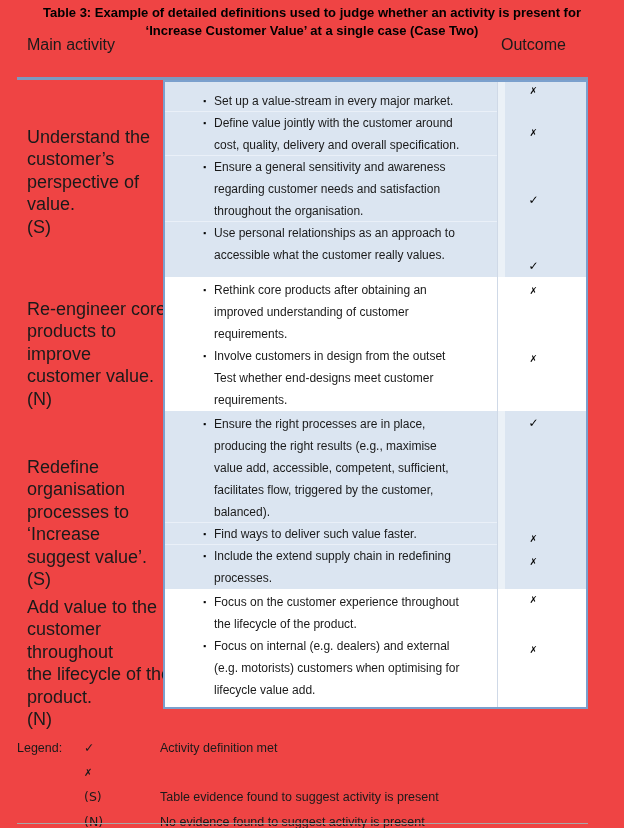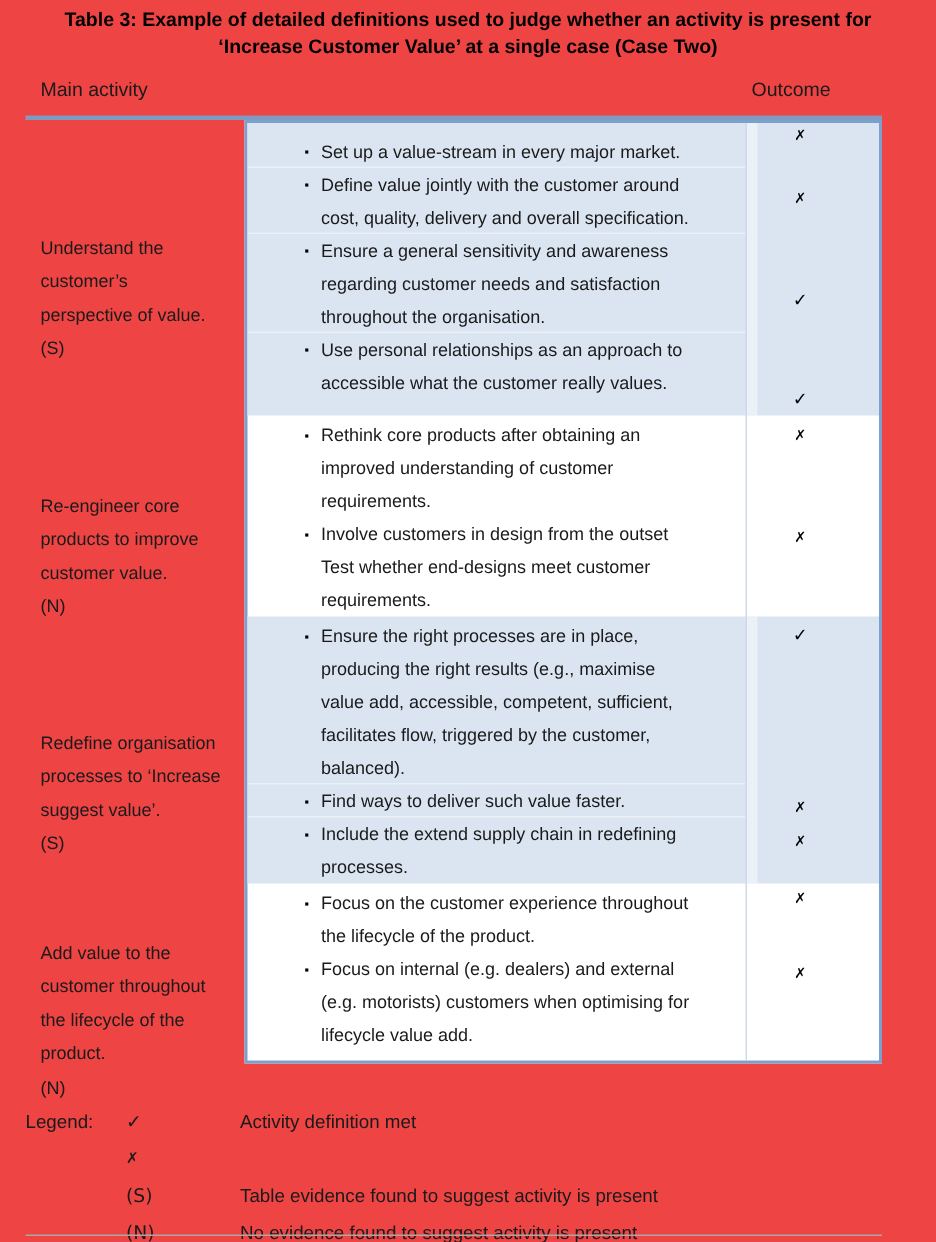--- a/index.html
+++ b/index.html
@@ -9,21 +9,21 @@
     background:#ef4444;
     font-family:"Liberation Sans", sans-serif;
     color:#1a1a1a;
     overflow:hidden;
   }
   .title{
     position:absolute;top:4px;left:0;width:624px;
     text-align:center;font-weight:bold;font-size:13px;line-height:17.5px;
     white-space:pre-line;color:#000;
   }
-  .hdr{position:absolute;top:52px;font-size:13px;}
+  .hdr{position:absolute;top:36px;font-size:16px;}
   .hdr-main{left:27px;}
   .hdr-def{left:172px;margin-top:45px;}
   .hdr-out{left:501px;}
   .top-rule{
     position:absolute;left:17px;top:77px;width:571px;height:3px;
     background:#7e9abf;z-index:6;
   }
   .box{
     position:absolute;left:163px;top:80px;width:425px;height:629px;
     border:2px solid #7ba0cd;box-sizing:border-box;background:#fff;
@@ -62,21 +62,21 @@
     font-family:"DejaVu Sans", sans-serif;color:#000;
   }
   .mark.cross{font-size:9.5px;font-weight:bold;}
   .mark.check{font-size:12px;font-weight:normal;}
   .s1 .m0{top:3px;}  .s1 .m1{top:45px;} .s1 .m2{top:111px;} .s1 .m3{top:177px;}
   .s2 .m0{top:8px;}  .s2 .m1{top:76px;}
   .s3 .m0{top:5px;}  .s3 .m1{top:122px;} .s3 .m2{top:145px;}
   .s4 .m0{top:5px;}  .s4 .m1{top:55px;}
   .activity{
     position:absolute;left:27px;width:150px;
-    font-size:12px;line-height:22.4px;white-space:pre-line;margin-top:28px;
+    font-size:18px;line-height:22.4px;white-space:pre-line;
   }
   .a1{top:126px;} .a2{top:298px;} .a3{top:456px;} .a4{top:596px;}
   .legend{position:absolute;left:0;top:736px;width:624px;}
   .leg-row{position:relative;height:24.5px;font-size:12.5px;line-height:24.5px;}
   .leg-label{position:absolute;left:17px;}
   .leg-sym{position:absolute;left:84px;font-family:"DejaVu Sans", sans-serif;}
   .leg-row.r1 .leg-sym{font-size:10px;font-weight:bold;}
   .bottom-rule{position:absolute;left:17px;top:823px;width:571px;height:1px;background:#a8a8a8;}
   .leg-desc{position:absolute;left:160px;}
 </style>

